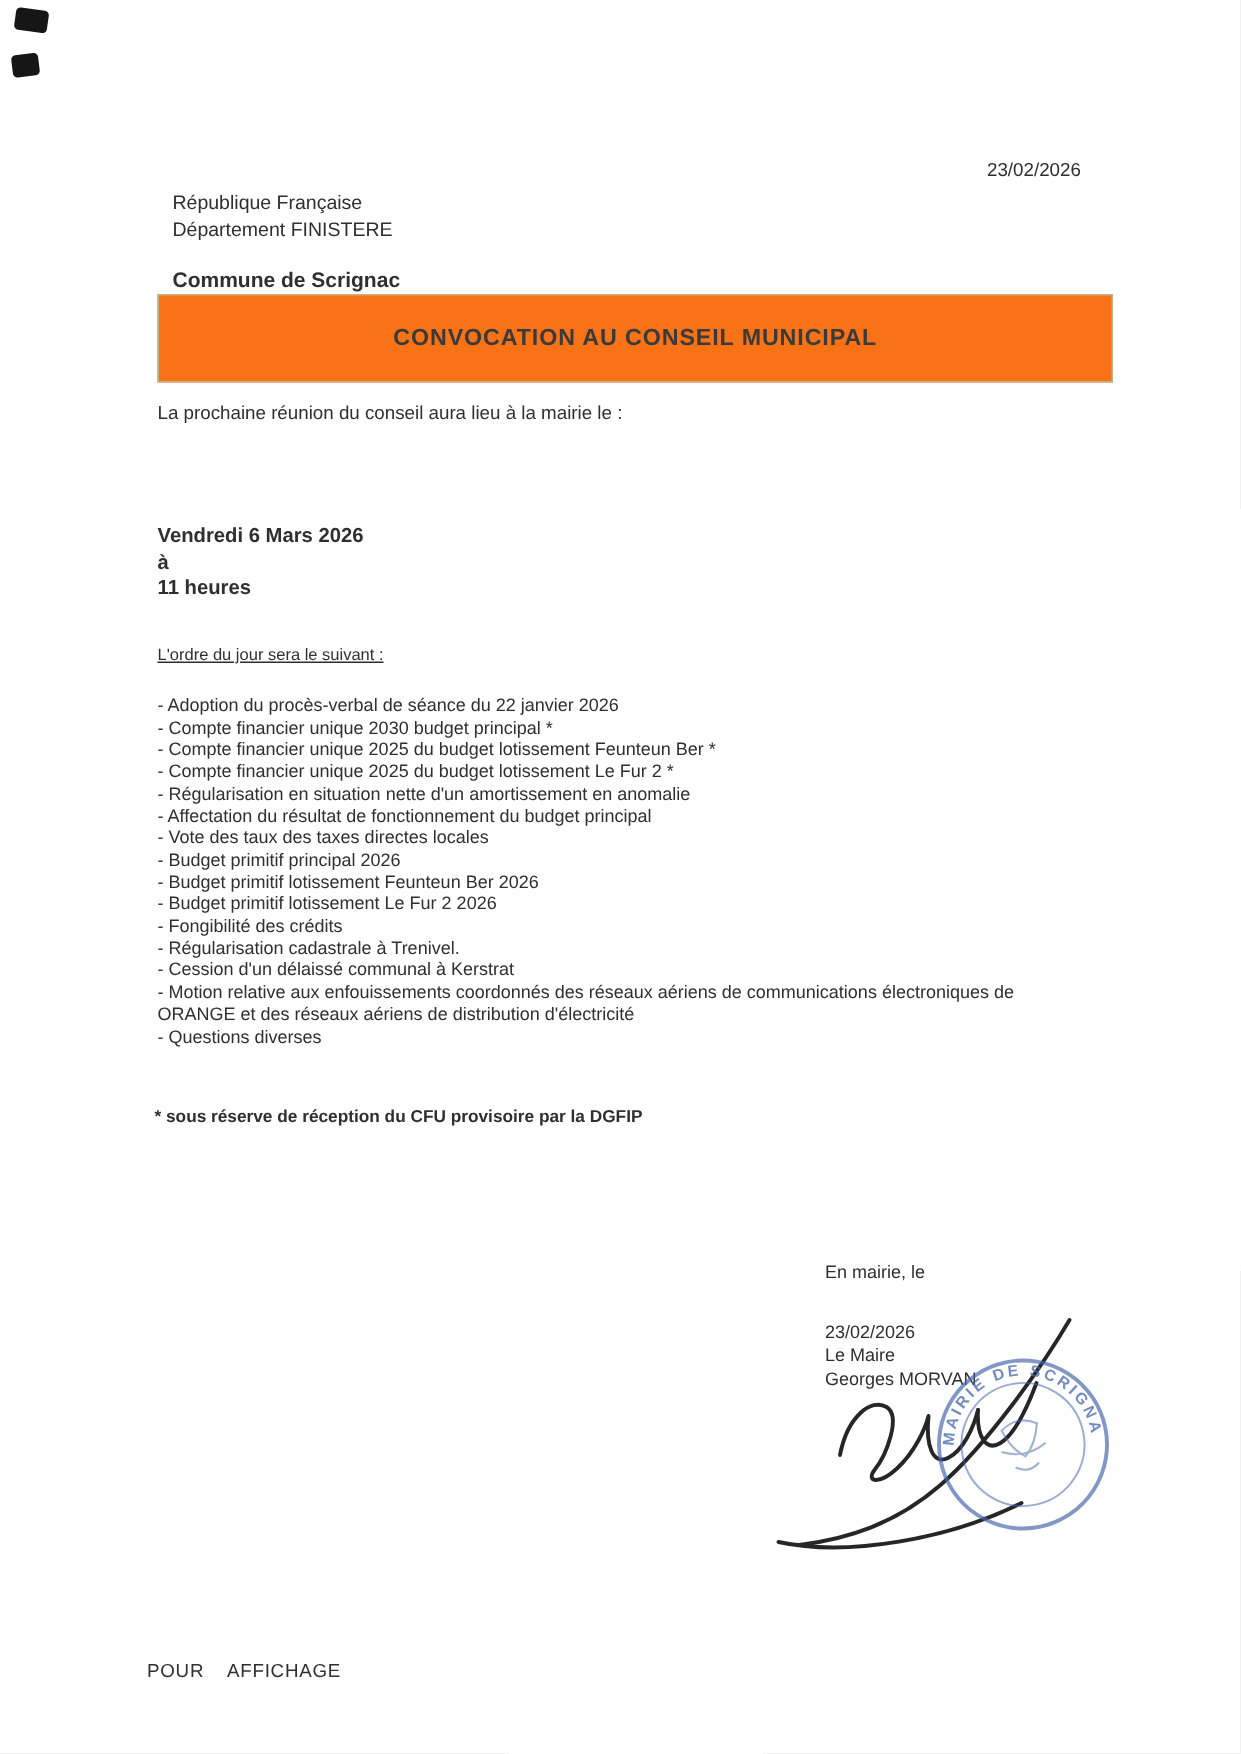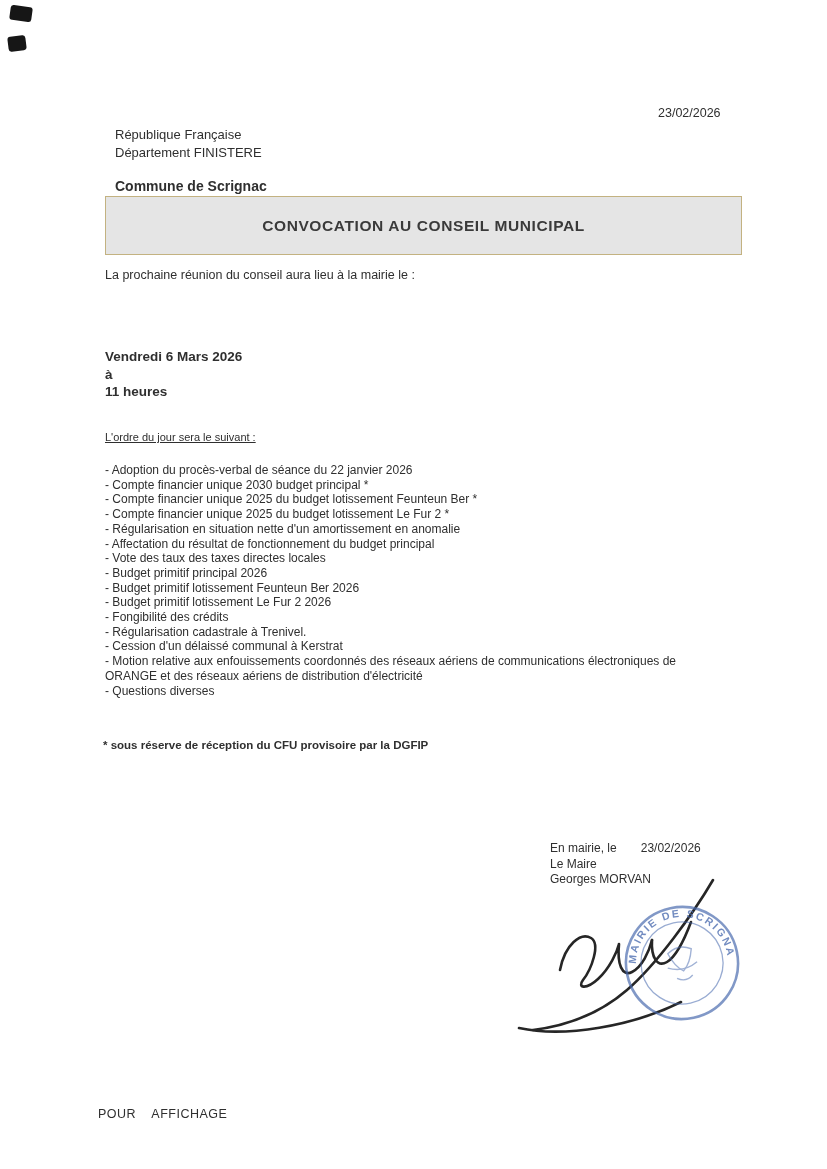--- a/index.html
+++ b/index.html
@@ -12,42 +12,42 @@
   .a1 { left:10px; top:6px;  width:22px; height:15px; border-radius:3px; transform:rotate(8deg); }
   .a2 { left:8px;  top:36px; width:18px; height:15px; border-radius:3px; transform:rotate(-7deg); }
 
   .date-top { position:absolute; left:658px; top:106px; font-size:12.5px; }
 
   .letterhead { position:absolute; left:115px; top:126px; font-size:13px; line-height:18px; }
   .commune { font-weight:bold; font-size:14px; margin-top:15px; }
 
   .banner {
     position:absolute; left:105px; top:196px; width:635px; height:57px;
-    background:#e5e5e5; border:1px solid #c3b281;
+    background:#f97316; border:1px solid #c3b281;
     display:flex; align-items:center; justify-content:center;
   }
   .banner-title { font-weight:bold; font-size:15.5px; letter-spacing:0.6px; color:#3a3a3a; }
 
   .intro { position:absolute; left:105px; top:268px; font-size:12.5px; }
 
   .meeting {
     position:absolute; left:105px; top:348px; width:635px;
     text-align:left; font-weight:bold; font-size:13.5px; line-height:17.5px;
   }
 
   .agenda-heading {
     position:absolute; left:105px; top:431px; font-size:11px;
     text-decoration:underline;
   }
   .agenda { position:absolute; left:105px; top:463px; width:612px; font-size:12px; line-height:14.7px; }
 
   .footnote { position:absolute; left:103px; top:739px; font-size:11.5px; font-weight:bold; }
 
   .sig-block { position:absolute; left:550px; top:841px; font-size:12px; line-height:15.5px; }
-  .sig-line1 { display:flex; gap:24px; }
+  .sig-line1 { display:flex; gap:24px;flex-direction:column; }
 
   .signature-svg { position:absolute; left:505px; top:872px; width:250px; height:170px; }
 
   .stamp {
     position:absolute; left:622px; top:903px; width:120px; height:120px;
     transform:rotate(-12deg); opacity:0.85;
   }
 
   .footer { position:absolute; left:98px; top:1107px; font-size:12.5px; white-space:pre; letter-spacing:0.5px; }
 </style>

